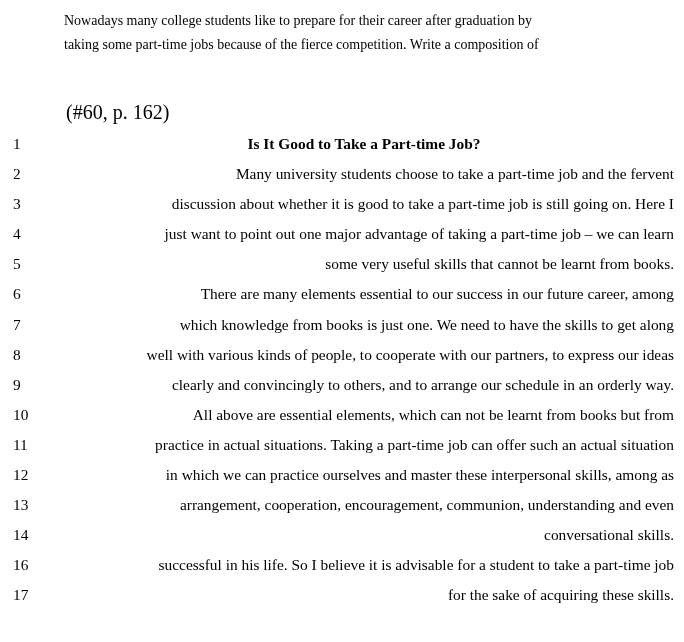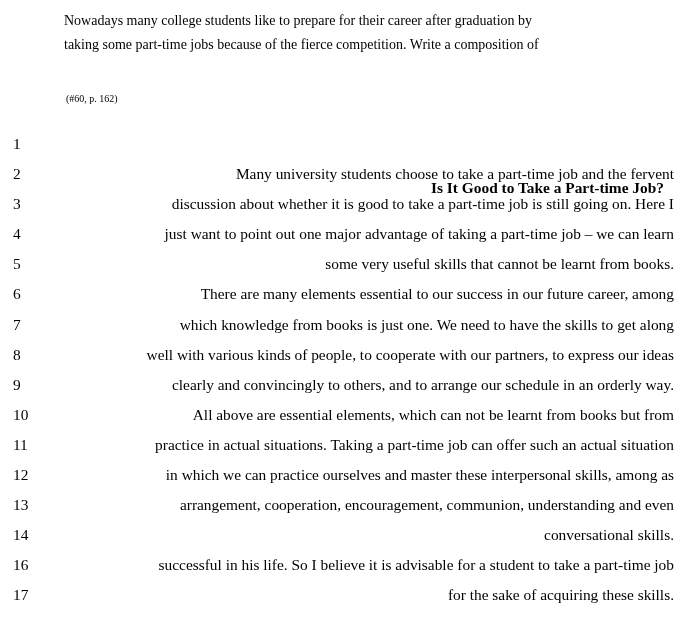--- a/index.html
+++ b/index.html
@@ -35,22 +35,22 @@
   .prompt-line {
     white-space: nowrap;
   }
   .bold-topic {
     font-weight: bold;
   }
 
   .source-ref {
     position: absolute;
     left: 66px;
-    top: 88px;
-    font-size: 10px;
+    top: 101px;
+    font-size: 20px;
     line-height: 22px;
     white-space: nowrap;
   }
 
   
   .composition {
     position: absolute;
     left: 0;
     top: 133px;
     width: 684px;
@@ -79,22 +79,22 @@
     line-height: 22px;
     white-space: nowrap;
     text-align: right;
   }
   .line-text.indent {
     text-indent: 48px;
   }
   .line-text.centered {
     text-indent: 0;
     width: 600px;
+    text-align: center;
     font-weight: bold;
-    margin-top: 44px;
   }
 </style>
 </head>
 <body>
 
 <div class="page">
 
   <div class="prompt">
     <div class="prompt-line">Nowadays many college students like to prepare for their career after graduation by</div>
     <div class="prompt-line">taking some part-time jobs because of the fierce competition.  Write a composition of</div>

